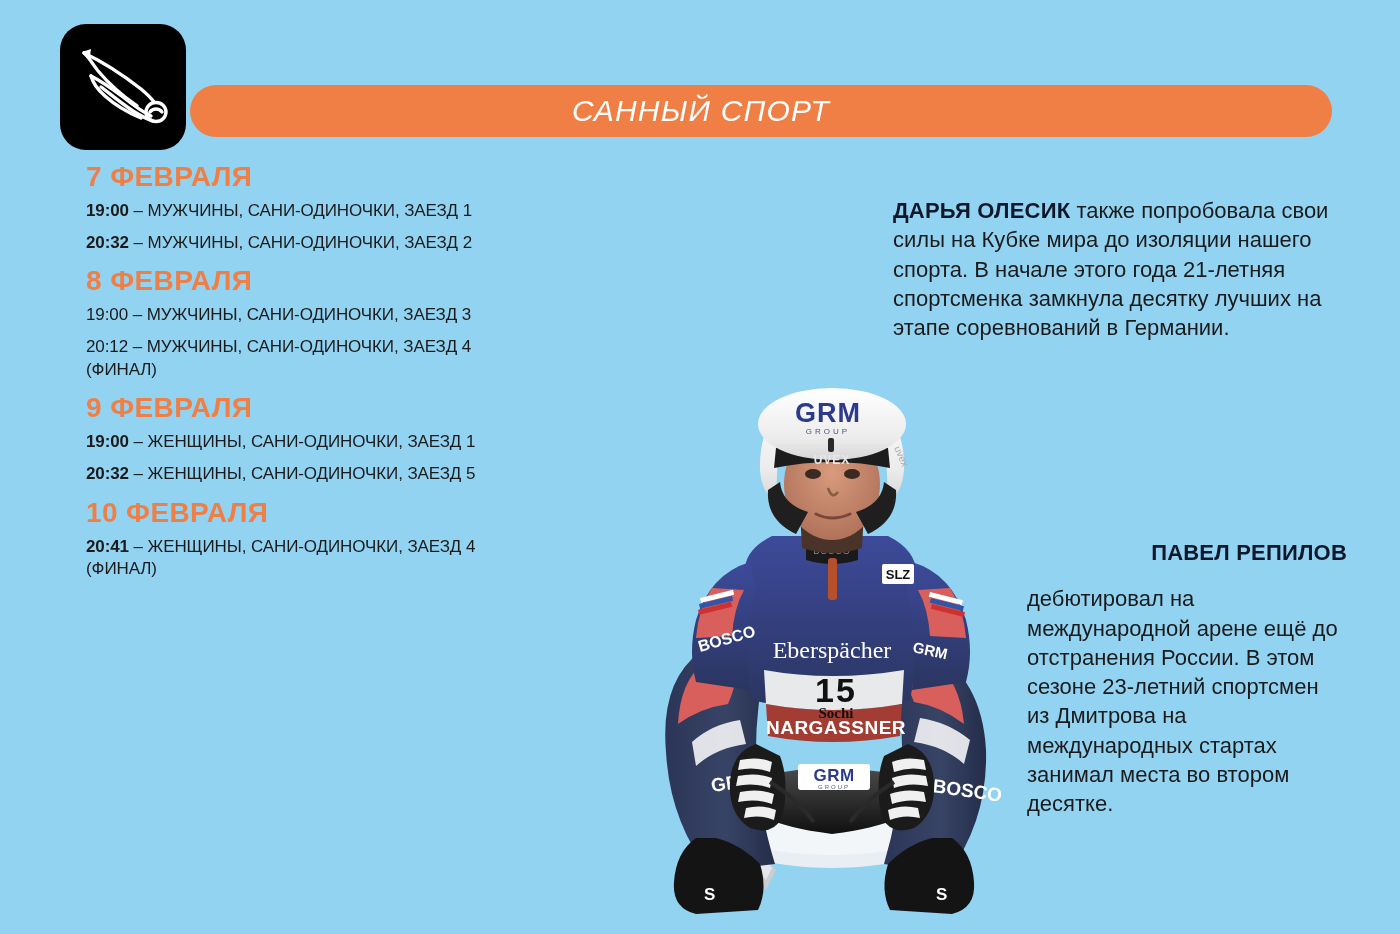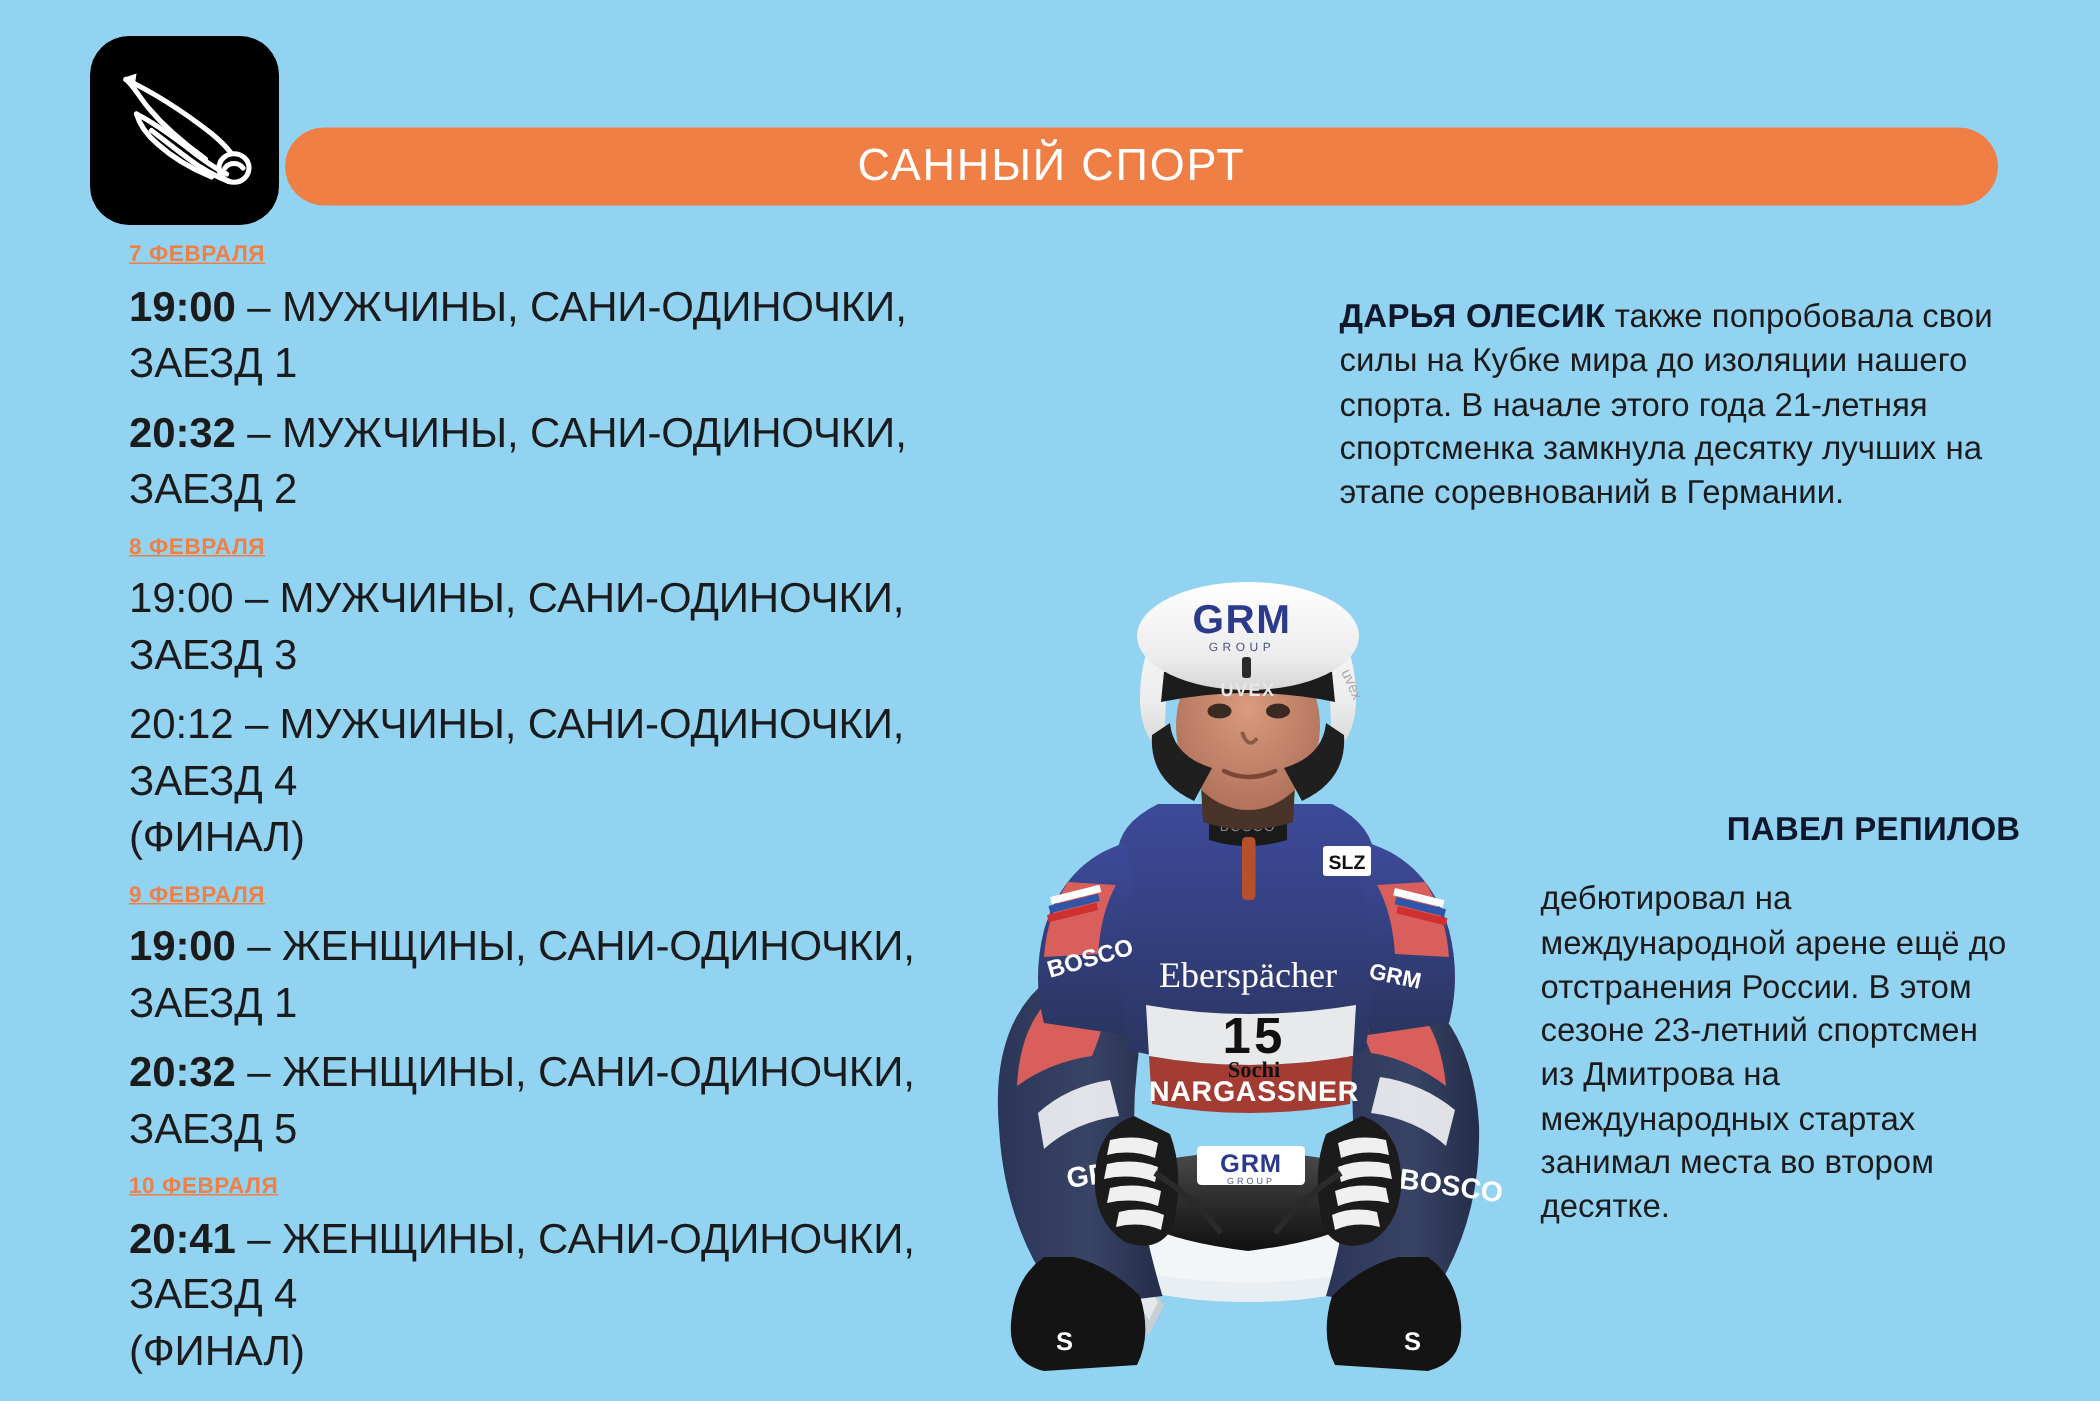--- a/index.html
+++ b/index.html
@@ -28,20 +28,21 @@
     position: absolute;
     left: 190px;
     top: 85px;
     width: 1142px;
     height: 52px;
     background: #ef7f45;
     border-radius: 26px;
     display: flex;
     align-items: center;
     justify-content: center;
+    font-style: italic;
   }
   .header-title {
     color: #ffffff;
     font-size: 30px;
     font-weight: 400;
     letter-spacing: 1.2px;
     text-align: center;
     transform: translateX(-60px);
     white-space: nowrap;
   }
@@ -63,31 +64,30 @@
   
   .schedule {
     position: absolute;
     left: 86px;
     top: 162px;
     width: 560px;
   }
   .sched-group { margin-bottom: 2px; }
   .sched-date {
     color: #ef7f45;
-    font-size: 15px;
+    font-size: 28px;
     font-weight: bold;
     letter-spacing: 0.4px;
     margin: 0 0 7px 0;
     line-height: 1.1;
-    text-decoration: underline;
   }
   .sched-group + .sched-group .sched-date { margin-top: 12px; }
   .sched-line {
     color: #1b1b1b;
-    font-size: 28px;
+    font-size: 17px;
     line-height: 1.34;
     margin: 0 0 9px 0;
     letter-spacing: -0.1px;
     white-space: pre-line;
   }
   .sched-line .t { font-weight: 400; }
   .sched-line.bold .t { font-weight: bold; }
 
   
   .side-block {

